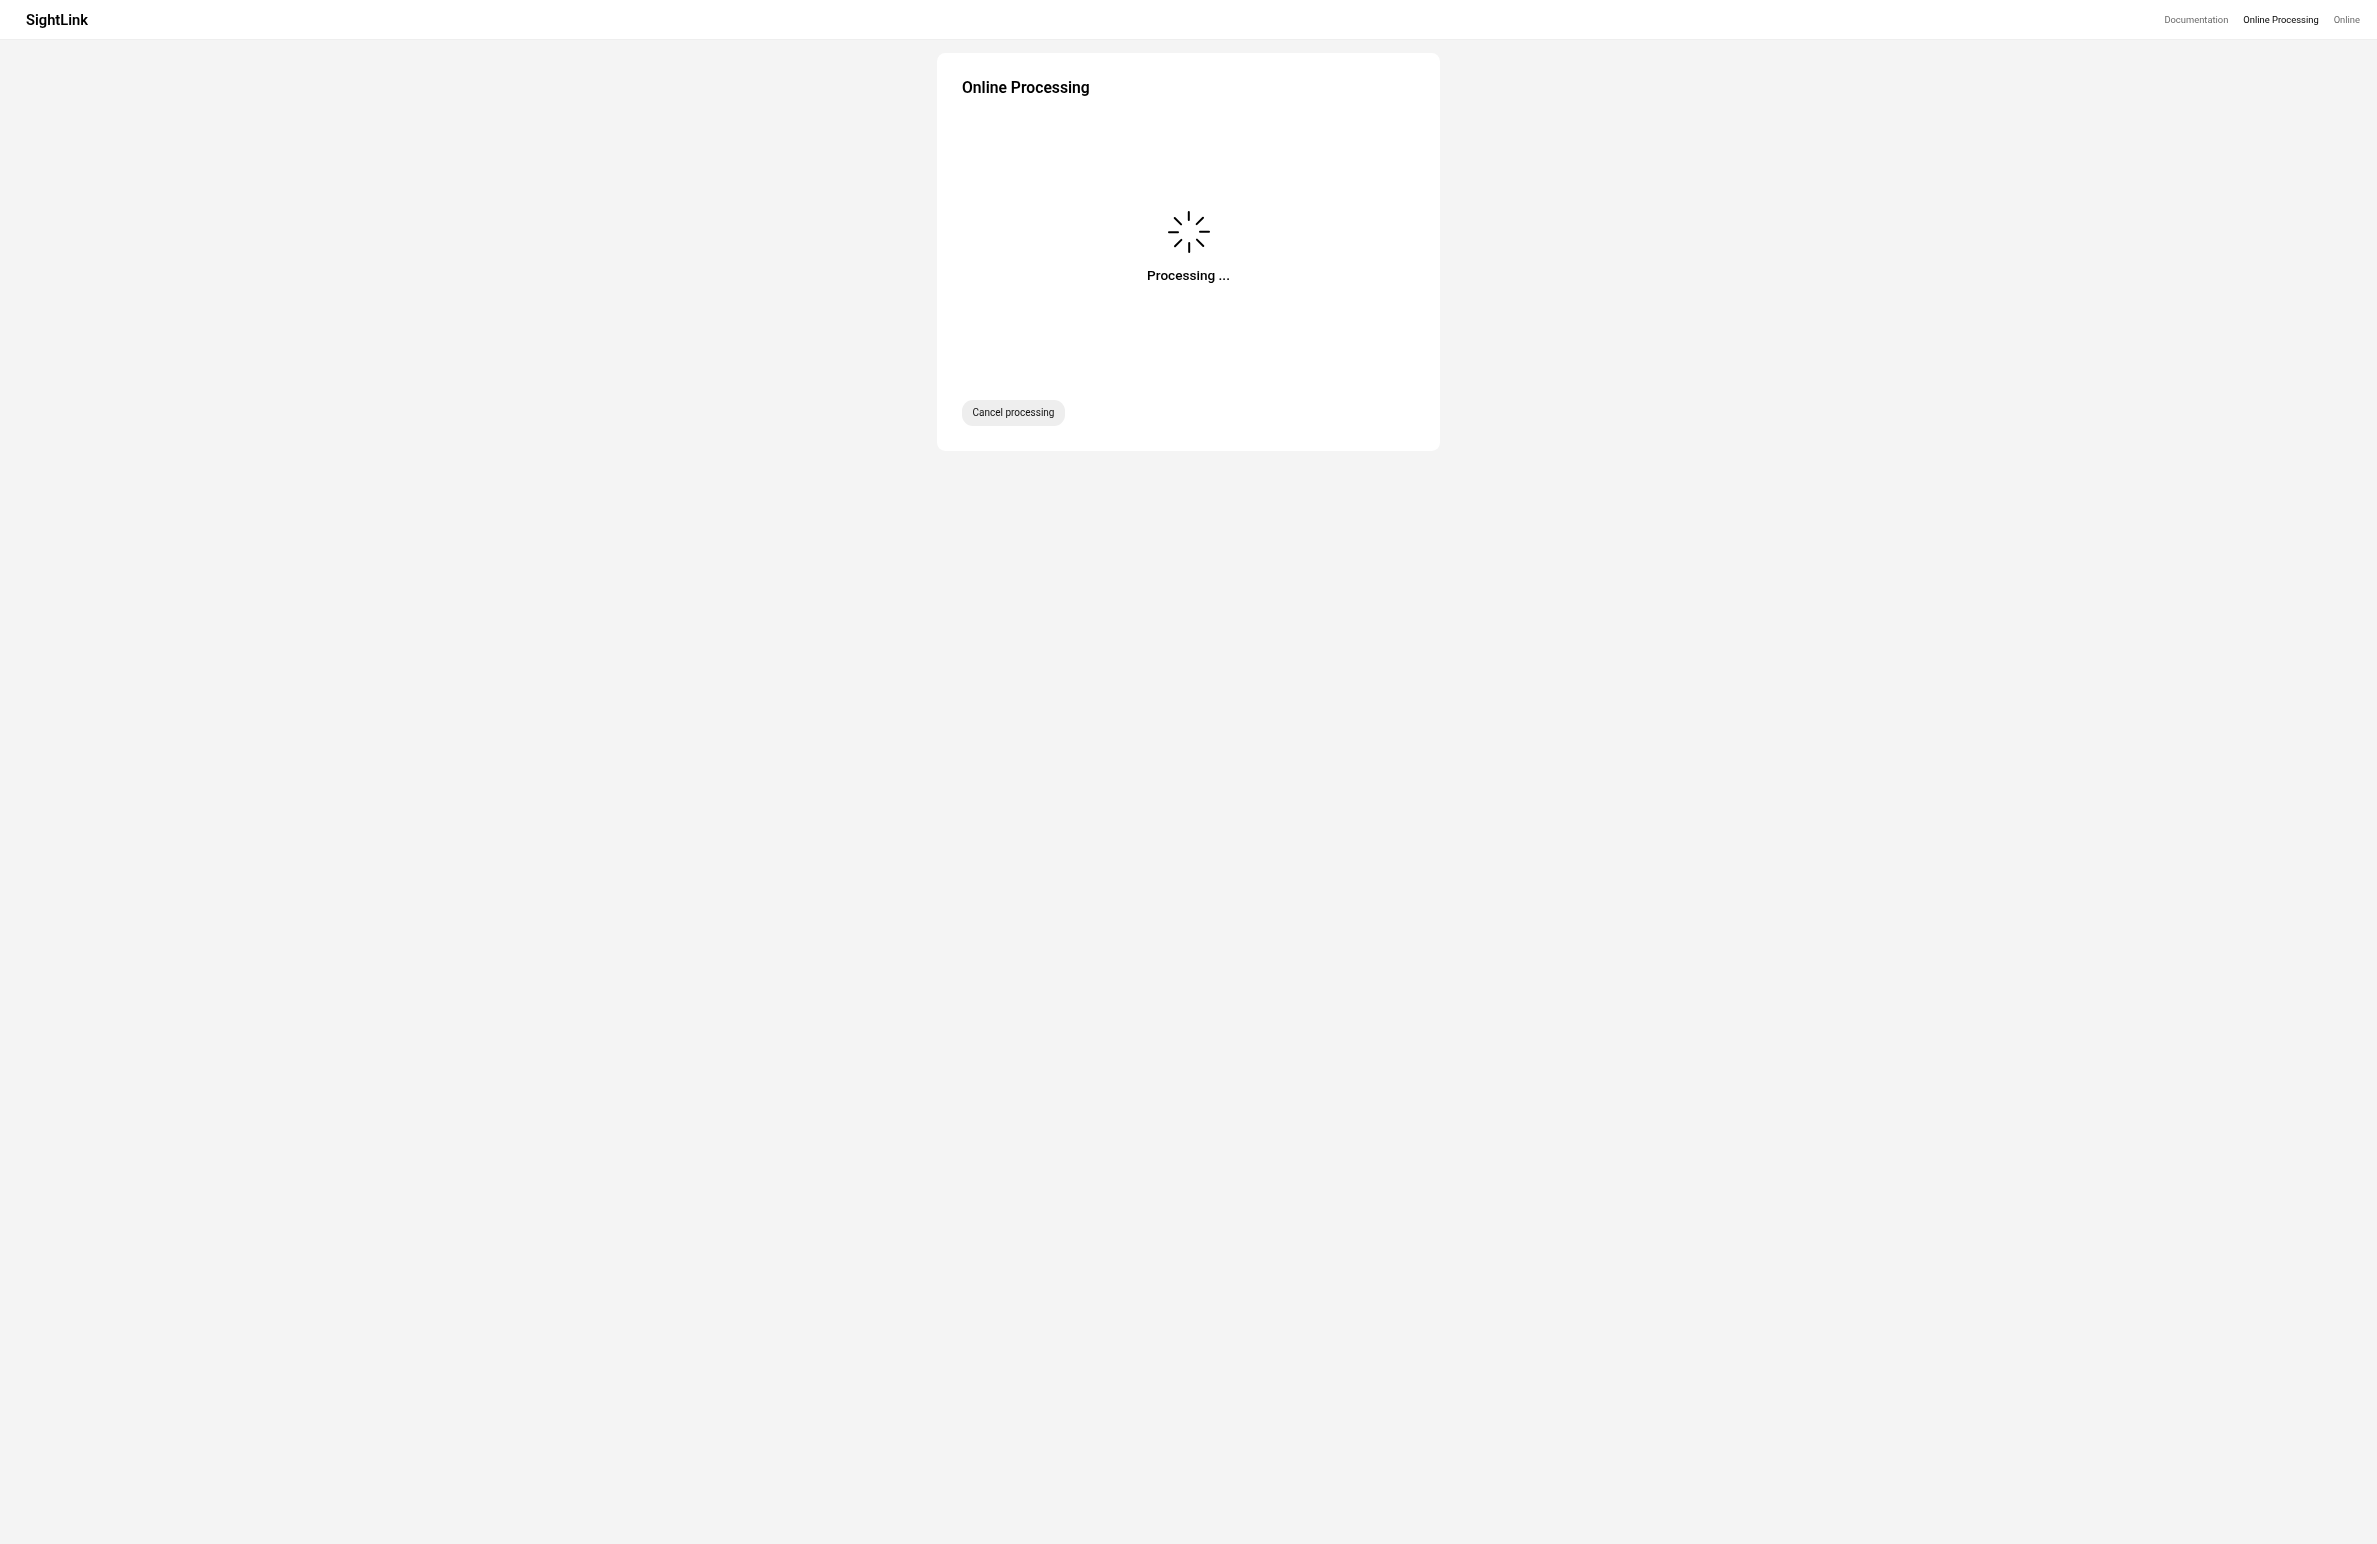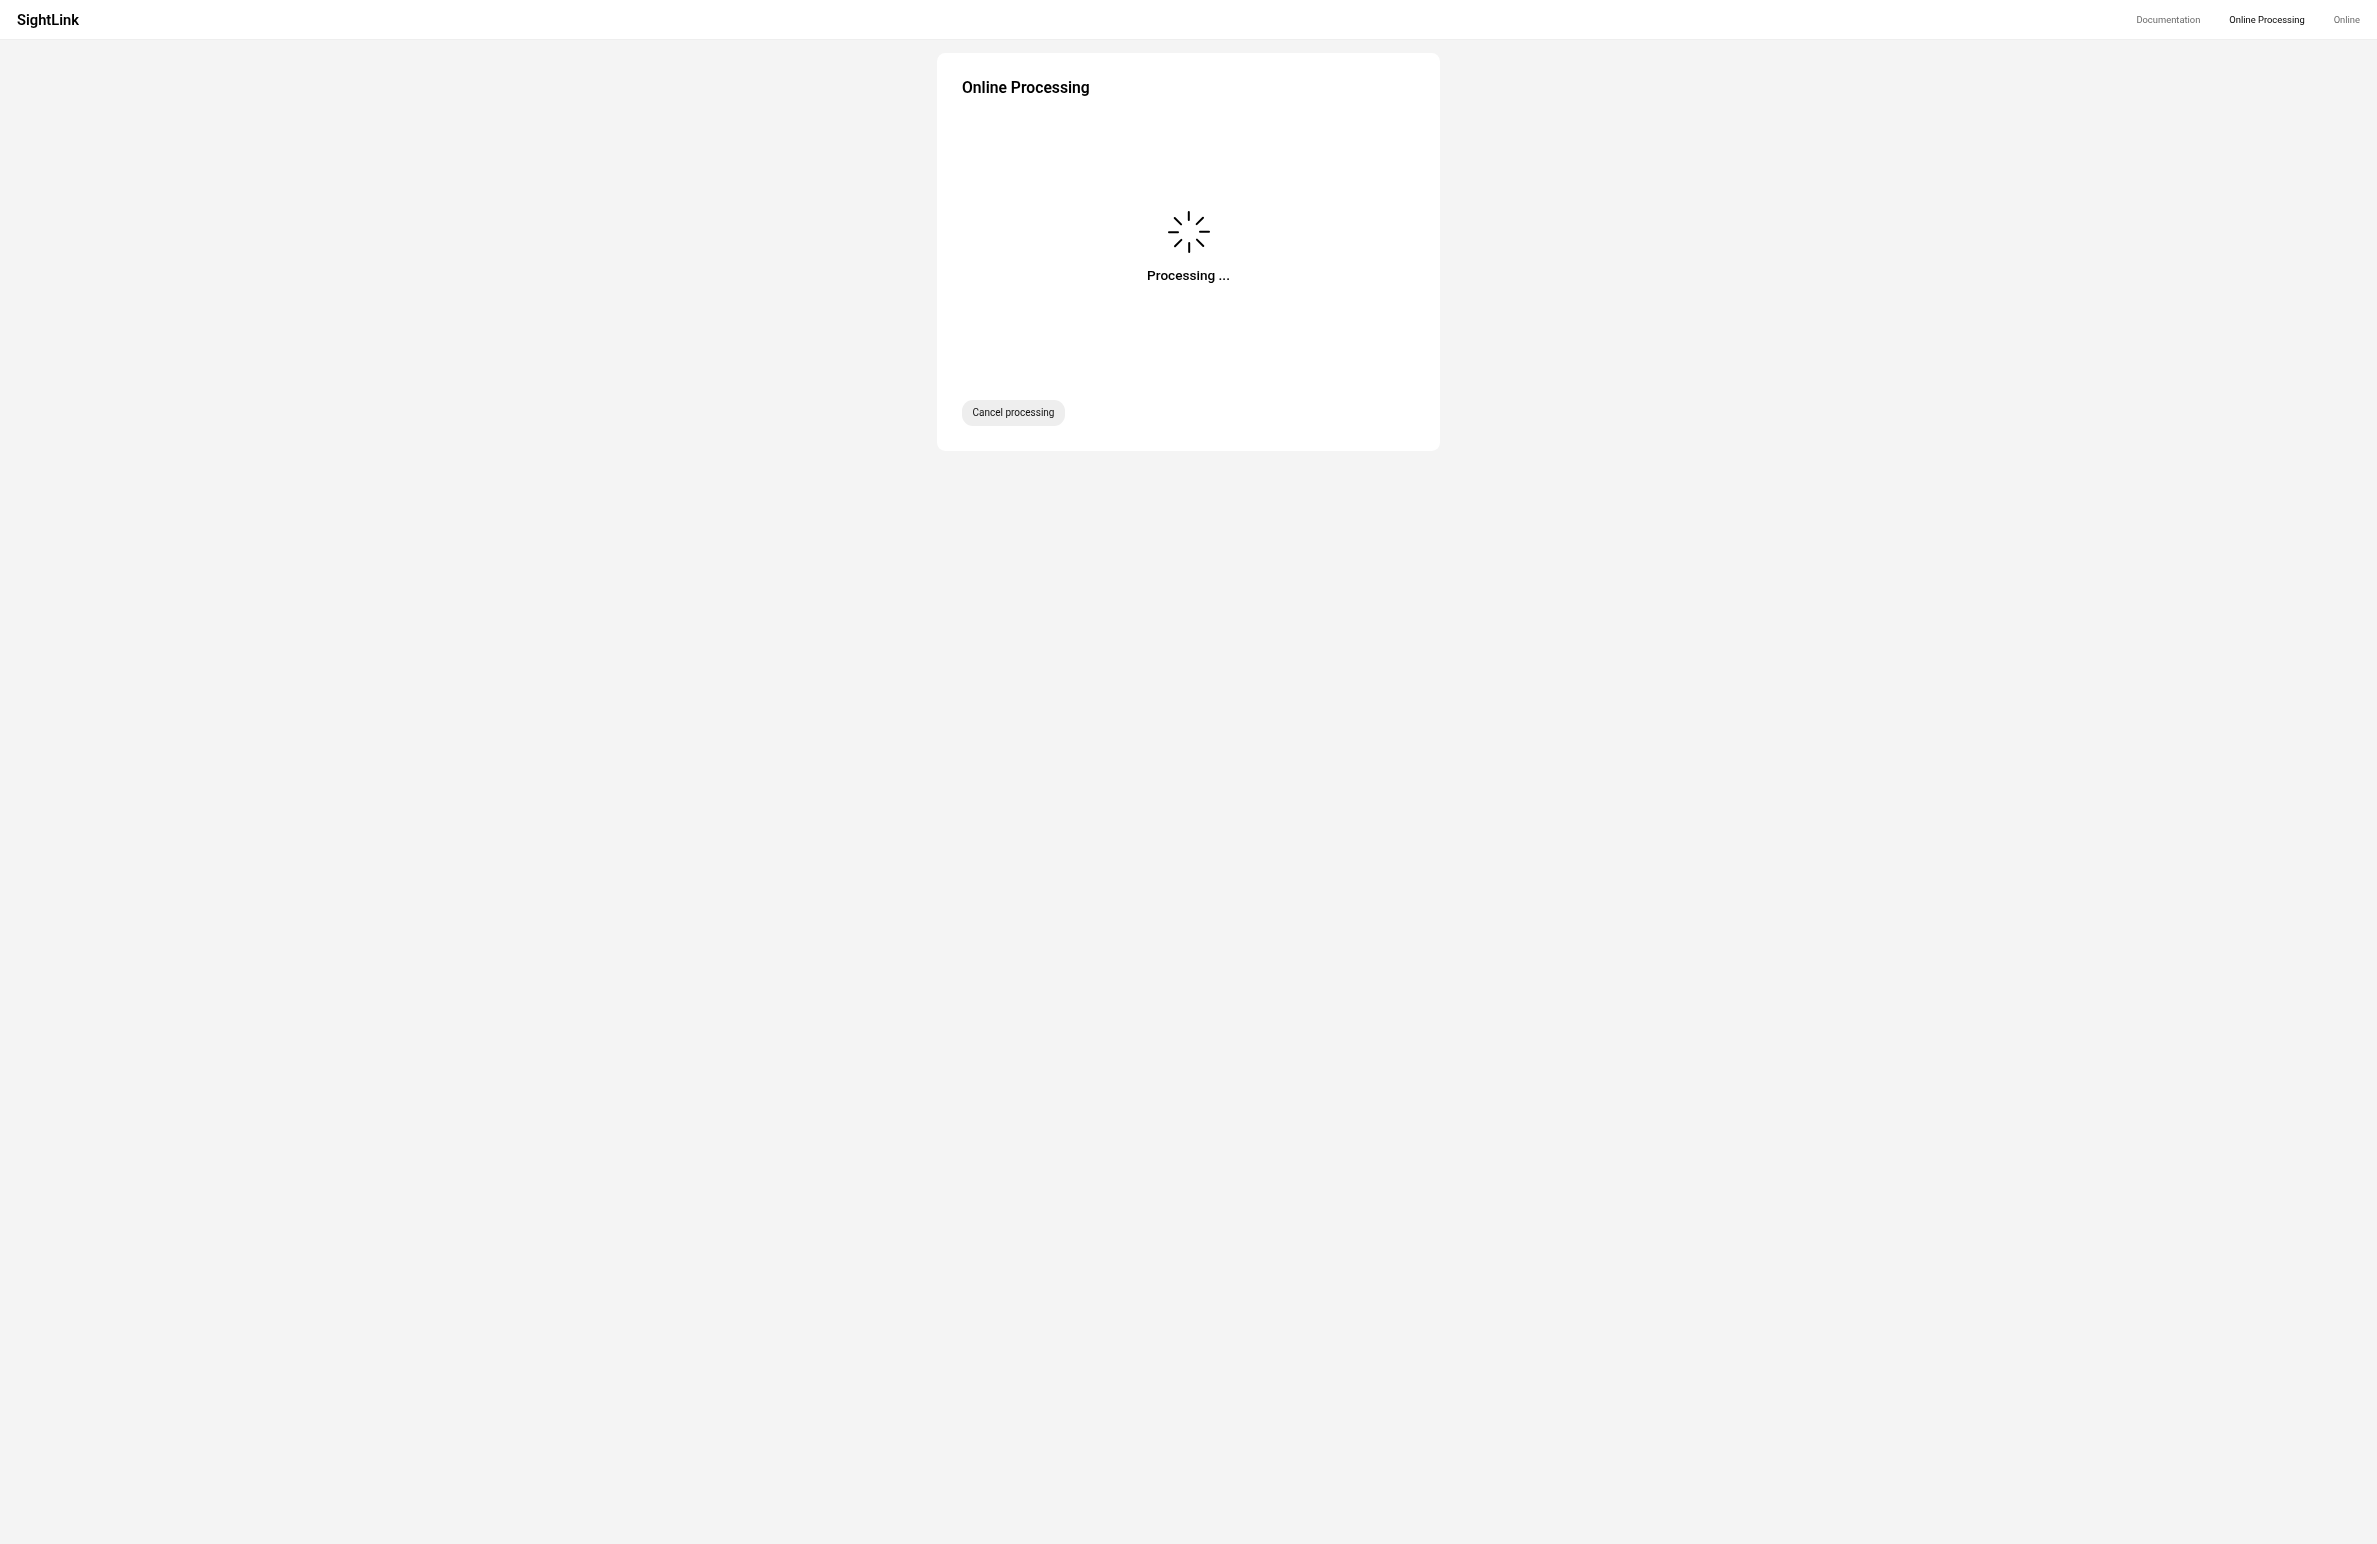--- a/index.html
+++ b/index.html
@@ -21,25 +21,26 @@
       justify-content: space-between;
       align-items: center;
       padding: 10.5px 17px;
       border-bottom: 0.5px solid #eee;
     }
 
     .brand {
       font-size: 14.7px;
       font-weight: 600;
       color: #000;
+      margin-left: 9px;
     }
 
     .nav {
       display: flex;
-      gap: 29px;
+      gap: 15px;
     }
 
     .nav-item {
       font-size: 9.4px;
       color: #6b6b6b;
       cursor: pointer;
       text-decoration: none;
     }
 
     .nav-item.active {

